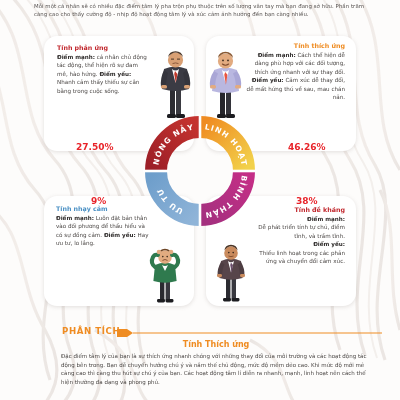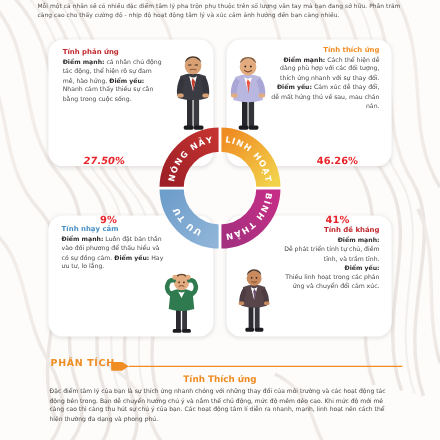--- a/index.html
+++ b/index.html
@@ -38,42 +38,42 @@
   .tr .inner{position:absolute;right:11px;top:6px;width:99px;text-align:right;}
   .bl .inner{position:absolute;left:12px;top:9px;width:94px;text-align:left;}
   .br .inner{position:absolute;right:11px;top:10px;width:96px;text-align:right;}
 
   .t-red   {color:#c1272d;}
   .t-orange{color:#ef8c22;}
   .t-blue  {color:#4a90c4;}
 
   
   .pct{position:absolute;font-size:9px;font-weight:bold;color:#e8242a;}
-  .pct.p1{left:76px; top:142px;font-style:italic;}
+  .pct.p1{left:76px; top:142px;}
   .pct.p2{left:288px;top:142px;}
   .pct.p3{left:91px; top:196px;}
   .pct.p4{left:296px;top:196px;}
 
   
   .donut{position:absolute;left:132px;top:103px;width:136px;height:136px;}
   .donut svg{display:block;}
   .ringlabel{
     font-size:7.6px;font-weight:bold;fill:#ffffff;letter-spacing:1.1px;
     font-family:"DejaVu Sans","Liberation Sans",sans-serif;
   }
 
   
   .person{position:absolute;}
   .p-tl{left:152px;top:43px;width:46px;height:82px;}
   .p-tr{left:202px;top:43px;width:46px;height:82px;}
   .p-bl{left:144px;top:243px;width:42px;height:62px;}
   .p-br{left:211px;top:238px;width:40px;height:68px;}
 
   
-  .analysis{position:absolute;left:0;top:318px;width:350px;height:82px;}
+  .analysis{position:absolute;left:16px;top:318px;width:350px;height:82px;}
   .ph-label{
     position:absolute;left:46px;top:8px;font-size:8.6px;font-weight:bold;
     color:#ef8c22;letter-spacing:0.6px;
   }
   .ph-arrow{position:absolute;left:101px;top:10px;width:265px;height:10px;}
   .ph-title{
     position:absolute;left:0;top:22px;width:400px;text-align:center;
     font-size:8px;font-weight:bold;color:#ef8c22;
   }
   .ph-body{
@@ -161,21 +161,21 @@
         <span>Dễ phát triển tính tự chủ, điềm tĩnh, và trầm tĩnh.</span><br>
         <b>Điểm yếu:</b><br>
         <span>Thiếu linh hoạt trong các phản ứng và chuyển đổi cảm xúc.</span>
       </div>
     </div>
   </div>
 
   <div class="pct p1">27.50%</div>
   <div class="pct p2">46.26%</div>
   <div class="pct p3">9%</div>
-  <div class="pct p4">41%</div>
+  <div class="pct p4">38%</div>
 
   <div class="donut">
     <svg width="136" height="136" viewBox="0 0 136 136">
       <defs>
         <linearGradient id="gRed" x1="0" y1="1" x2="1" y2="0">
           <stop offset="0" stop-color="#9d1f27"></stop>
             <stop offset="1" stop-color="#c4332f"></stop>
         </linearGradient>
         <linearGradient id="gYel" x1="0" y1="0" x2="1" y2="1">
           <stop offset="0" stop-color="#ef8c22"></stop>

